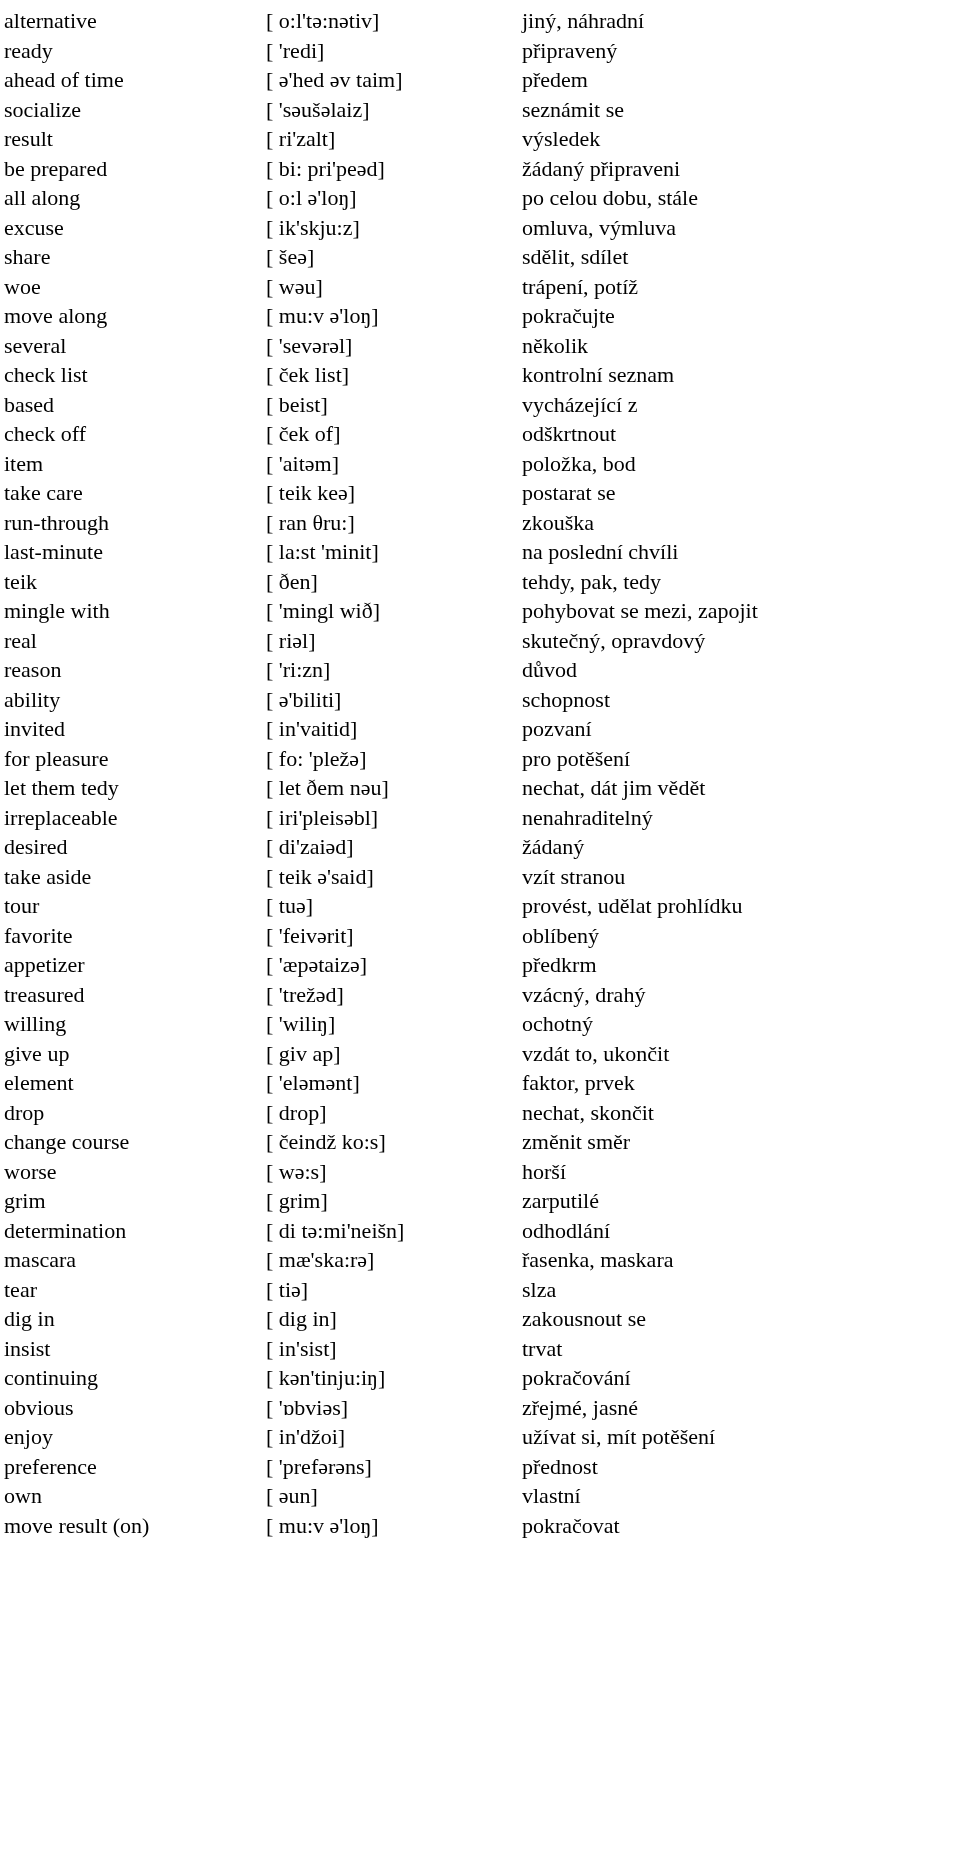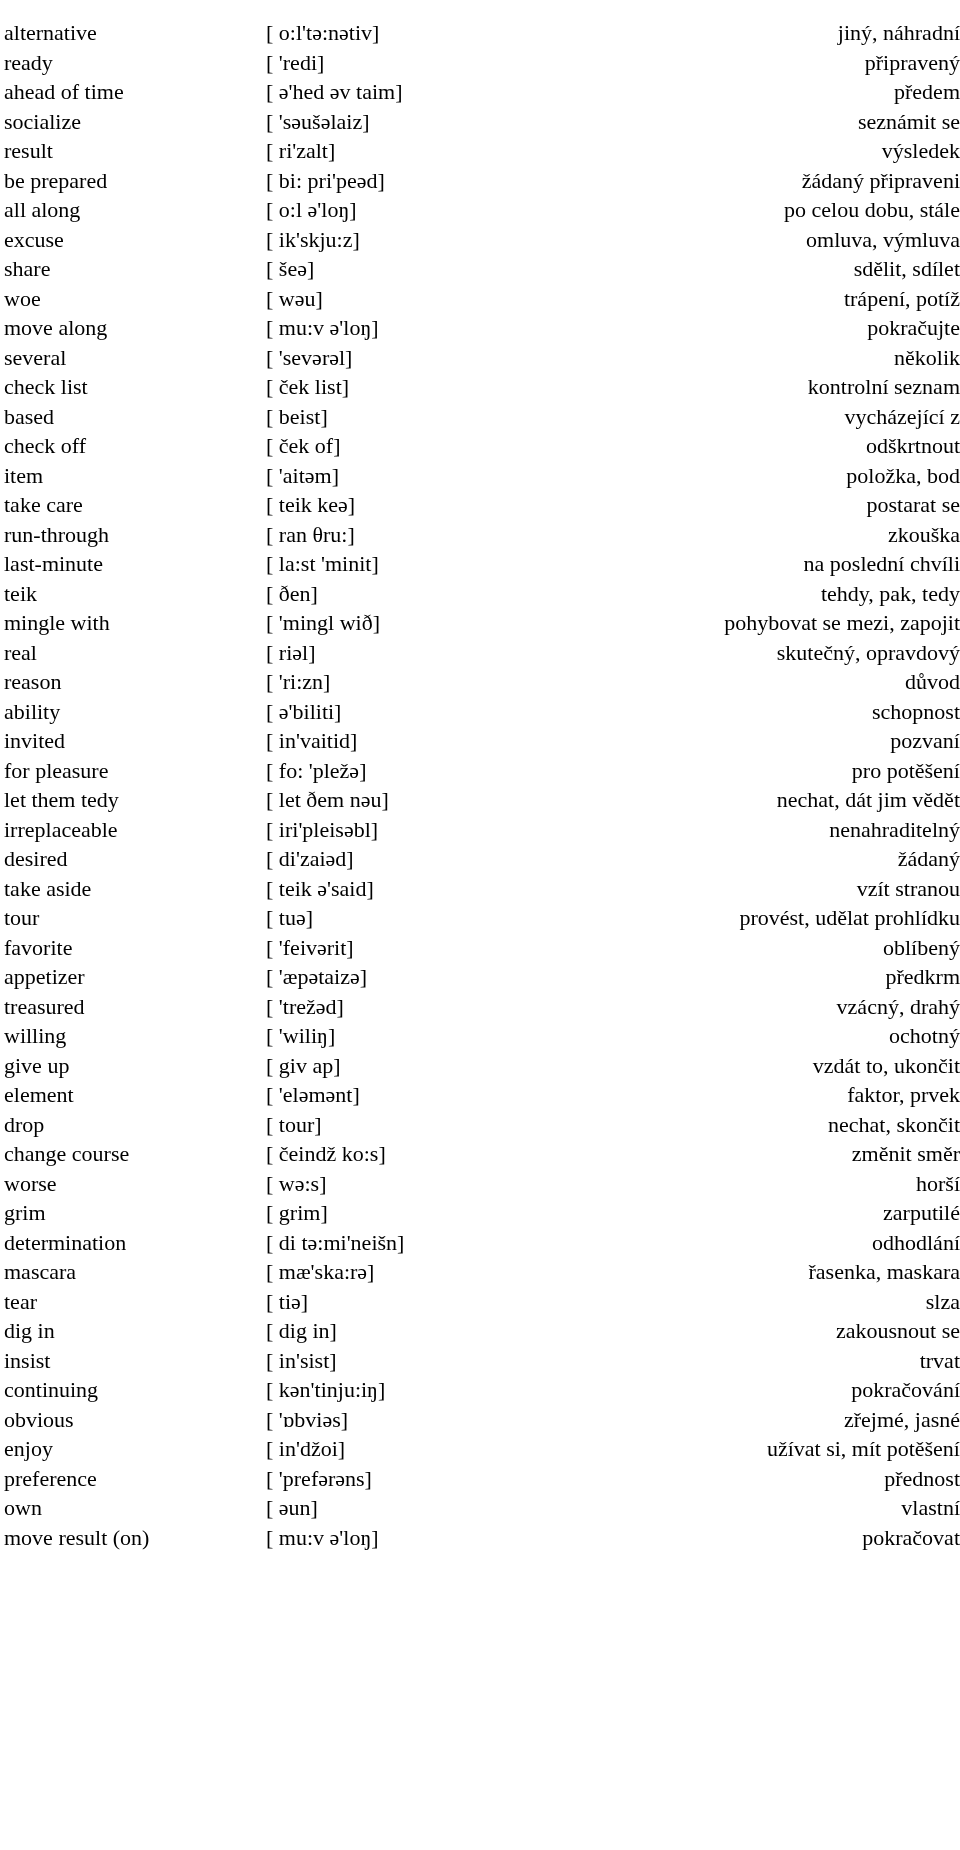--- a/index.html
+++ b/index.html
@@ -10,21 +10,21 @@
   }
   body {
     width: 960px;
     height: 1850px;
     font-family: "Liberation Serif", "DejaVu Serif", serif;
     color: #000000;
     -webkit-font-smoothing: antialiased;
   }
   .vocab-sheet {
     width: 936px;
-    padding-top: 18px;
+    padding-top: 6px;
     box-sizing: border-box;
   }
   .vocab-table {
     border-collapse: collapse;
     border-spacing: 0;
     width: 960px;
     table-layout: fixed;
   }
   .vocab-table tr {
     height: 29.5px;
@@ -40,21 +40,20 @@
   }
   td.col-term {
     width: 262px;
     padding-left: 4px;
   }
   td.col-phonetic {
     width: 256px;
   }
   td.col-translation {
     width: 438px;
-    text-align: right;
   }
 </style>
 </head>
 <body>
 
 <div class="vocab-sheet">
   <table class="vocab-table">
     <tbody>
         <tr>
           <td class="col-term">alternative</td>
@@ -236,21 +235,21 @@
           <td class="col-phonetic">[ giv ap]</td>
           <td class="col-translation">vzdát to, ukončit</td>
         </tr>
         <tr>
           <td class="col-term">element</td>
           <td class="col-phonetic">[ 'eləmənt]</td>
           <td class="col-translation">faktor, prvek</td>
         </tr>
         <tr>
           <td class="col-term">drop</td>
-          <td class="col-phonetic">[ tour]</td>
+          <td class="col-phonetic">[ drop]</td>
           <td class="col-translation">nechat, skončit</td>
         </tr>
         <tr>
           <td class="col-term">change course</td>
           <td class="col-phonetic">[ čeindž ko:s]</td>
           <td class="col-translation">změnit směr</td>
         </tr>
         <tr>
           <td class="col-term">worse</td>
           <td class="col-phonetic">[ wə:s]</td>

